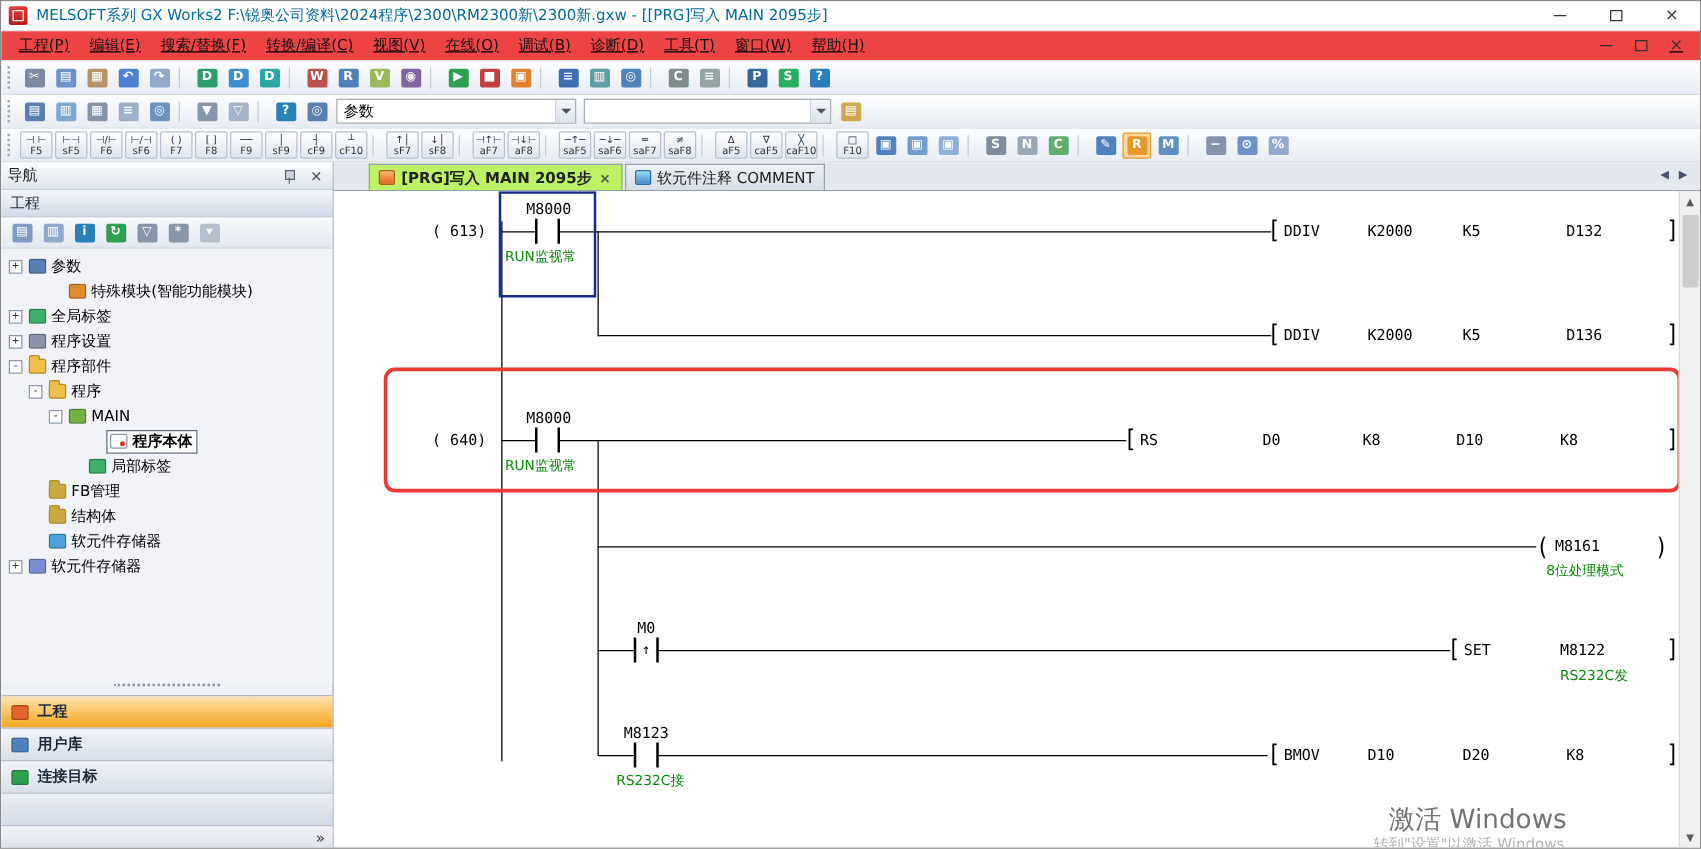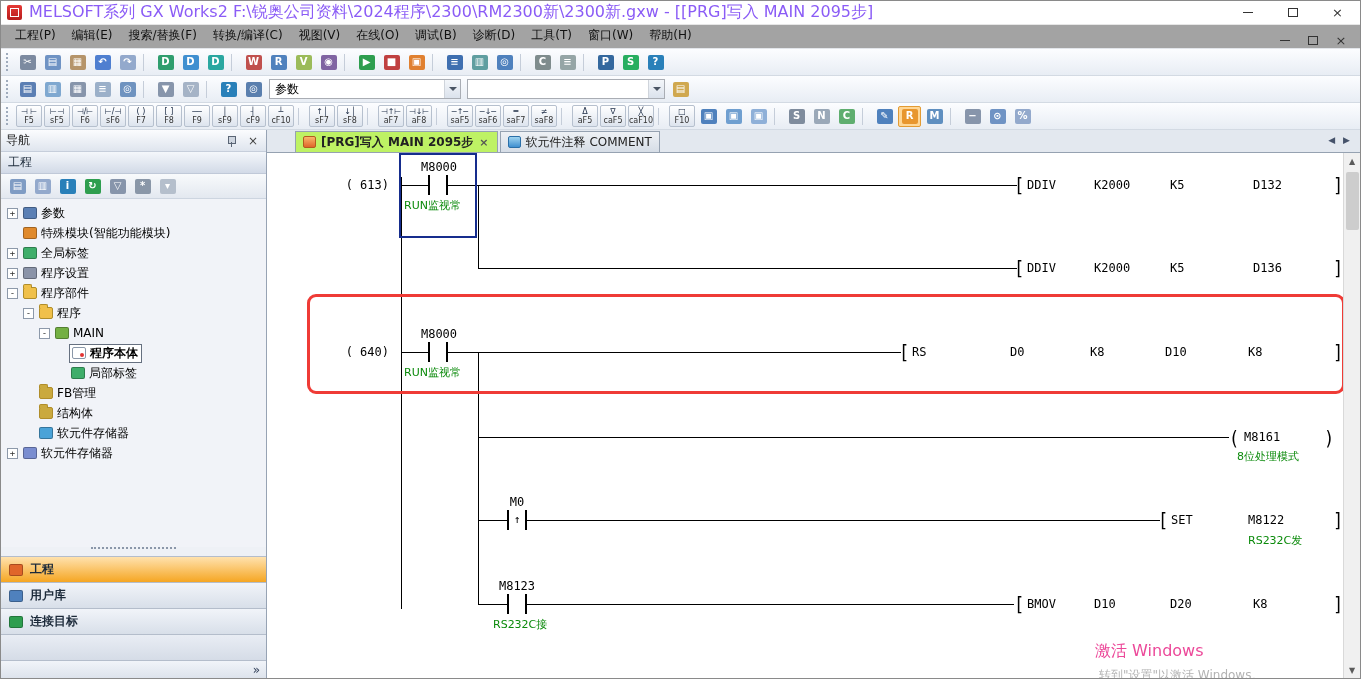--- a/index.html
+++ b/index.html
@@ -3,27 +3,27 @@
 <meta charset="utf-8">
 <style>
   *{margin:0;padding:0;box-sizing:border-box;}
   body{font-family:"DejaVu Sans","Liberation Sans",sans-serif;font-size:12px;background:#777;}
   .window{position:relative;width:1361px;height:679px;background:#fff;display:flex;flex-direction:column;overflow:hidden;border:1px solid #8a8a8a;}
 
   
   .titlebar{height:24px;flex:none;display:flex;align-items:center;background:#fff;border-bottom:1px solid #e6e6e6;}
   .app-icon{width:15px;height:15px;margin:0 7px 0 6px;background:linear-gradient(#e53935,#b71c1c);border-radius:2px;flex:none;position:relative;}
   .app-icon::after{content:"";position:absolute;left:3px;top:3px;right:3px;bottom:3px;border:1px solid #fff;}
-  .title-text{flex:1;font-size:16px;color:#8b5cf6;white-space:nowrap;overflow:hidden;}
+  .title-text{flex:1;font-size:12px;color:#0369a1;white-space:nowrap;overflow:hidden;}
   .win-btn{width:45px;height:23px;display:flex;align-items:center;justify-content:center;color:#333;font-size:13px;}
   .box-glyph{width:10px;height:9px;border:1px solid #333;display:inline-block;}
   .min-glyph{width:10px;height:1px;background:#333;display:inline-block;}
 
   
-  .menubar{height:24px;flex:none;display:flex;align-items:flex-end;background:#a3a3a3;border-bottom:1px solid #e2e5ea;padding-left:6px;}
+  .menubar{height:24px;flex:none;display:flex;align-items:center;background:#ef4444;border-bottom:1px solid #e2e5ea;padding-left:6px;text-decoration:underline;}
   .menu-items{display:flex;}
   .menu-item{padding:4px 8px;color:#111;cursor:default;}
   .mdi-controls{margin-left:auto;display:flex;align-items:center;gap:10px;padding-right:10px;}
   .mdi-controls .win-btn{width:18px;height:16px;}
 
   
   .toolbar{height:27px;flex:none;display:flex;align-items:center;background:linear-gradient(#fcfdff,#e8edf4);border-bottom:1px solid #d3dae3;padding:0 3px;}
   .tb-grip{width:5px;height:18px;border-left:2px dotted #9fabbc;margin:0 4px 0 2px;flex:none;}
   .tb-items{display:flex;align-items:center;}
   .tbtn{width:23px;height:21px;margin:0 1px;border:1px solid transparent;border-radius:2px;display:flex;align-items:center;justify-content:center;flex:none;}
@@ -84,21 +84,21 @@
   .hw{position:absolute;height:1px;background:#000;}
   .vw{position:absolute;width:1px;background:#000;}
   .contact{position:absolute;width:20px;height:20px;background:#fff;border-left:2px solid #000;border-right:2px solid #000;text-align:center;font-size:11px;line-height:20px;font-family:"DejaVu Sans Mono",monospace;}
   .lbl{position:absolute;font-size:12px;color:#000;white-space:nowrap;font-family:"DejaVu Sans Mono","DejaVu Sans",monospace;line-height:14px;}
   .ctr{text-align:center;}
   .cmt{position:absolute;font-size:11px;color:#0b8a0b;white-space:nowrap;line-height:13px;}
   .step{position:absolute;font-size:12px;color:#000;text-align:right;font-family:"DejaVu Sans Mono",monospace;}
   .br{position:absolute;font-size:17px;line-height:20px;color:#000;font-family:"DejaVu Sans Mono",monospace;transform:scaleY(1.15);}
   .sel{position:absolute;border:2px solid #162d8d;}
   .redbox{position:absolute;border:3px solid #ef3b36;border-radius:9px;}
-  .wm1{position:absolute;font-size:16px;color:#ec4899;white-space:nowrap;}
+  .wm1{position:absolute;font-size:21px;color:#737373;white-space:nowrap;margin-left:16px;}
   .wm2{position:absolute;font-size:12px;color:#b3b3b3;white-space:nowrap;}
   .vscroll{position:absolute;right:0;top:23px;bottom:0;width:17px;background:#f0f0f0;border-left:1px solid #d9d9d9;display:flex;flex-direction:column;align-items:center;}
   .scroll-arrow{width:17px;height:16px;display:flex;align-items:center;justify-content:center;color:#5a5a5a;font-size:8px;background:#f0f0f0;}
   .scroll-thumb{width:13px;height:58px;background:#cdcdcd;border-radius:2px;margin-top:3px;}
   .scroll-track{flex:1;}
 </style>
 </head>
 <body>
 
 <div class="window">
@@ -578,21 +578,21 @@
       <div class="nav-tree">
 
           <div class="tree-item" style="padding-left: 6px;">
             <span class="expander">+</span>
             <span class="tree-node">
               <span class="tree-icon" style="background: rgb(91, 127, 180);"></span>
               <span class="tree-label">参数</span>
             </span>
           </div>
 
-          <div class="tree-item" style="padding-left: 6px;">
+          <div class="tree-item" style="padding-left: 6px; gap: 32px;">
             <span class="expander"></span>
             <span class="tree-node">
               <span class="tree-icon" style="background: rgb(224, 138, 45);"></span>
               <span class="tree-label">特殊模块(智能功能模块)</span>
             </span>
           </div>
 
 
           <div class="tree-item" style="padding-left: 6px;">
             <span class="expander">+</span>
@@ -627,21 +627,21 @@
           </div>
 
           <div class="tree-item" style="padding-left: 38px;">
             <span class="expander">-</span>
             <span class="tree-node">
               <span class="tree-icon" style="background: rgb(116, 176, 67);"></span>
               <span class="tree-label">MAIN</span>
             </span>
           </div>
 
-          <div class="tree-item" style="padding-left: 54px;">
+          <div class="tree-item" style="padding-left: 70px;">
             <span class="expander"></span>
             <span class="tree-node selected">
               <span class="tree-icon doc" style="background: rgb(255, 255, 255);"></span>
               <span class="tree-label">程序本体</span>
             </span>
           </div>
 
           <div class="tree-item" style="padding-left: 54px;">
             <span class="expander"></span>
             <span class="tree-node">

